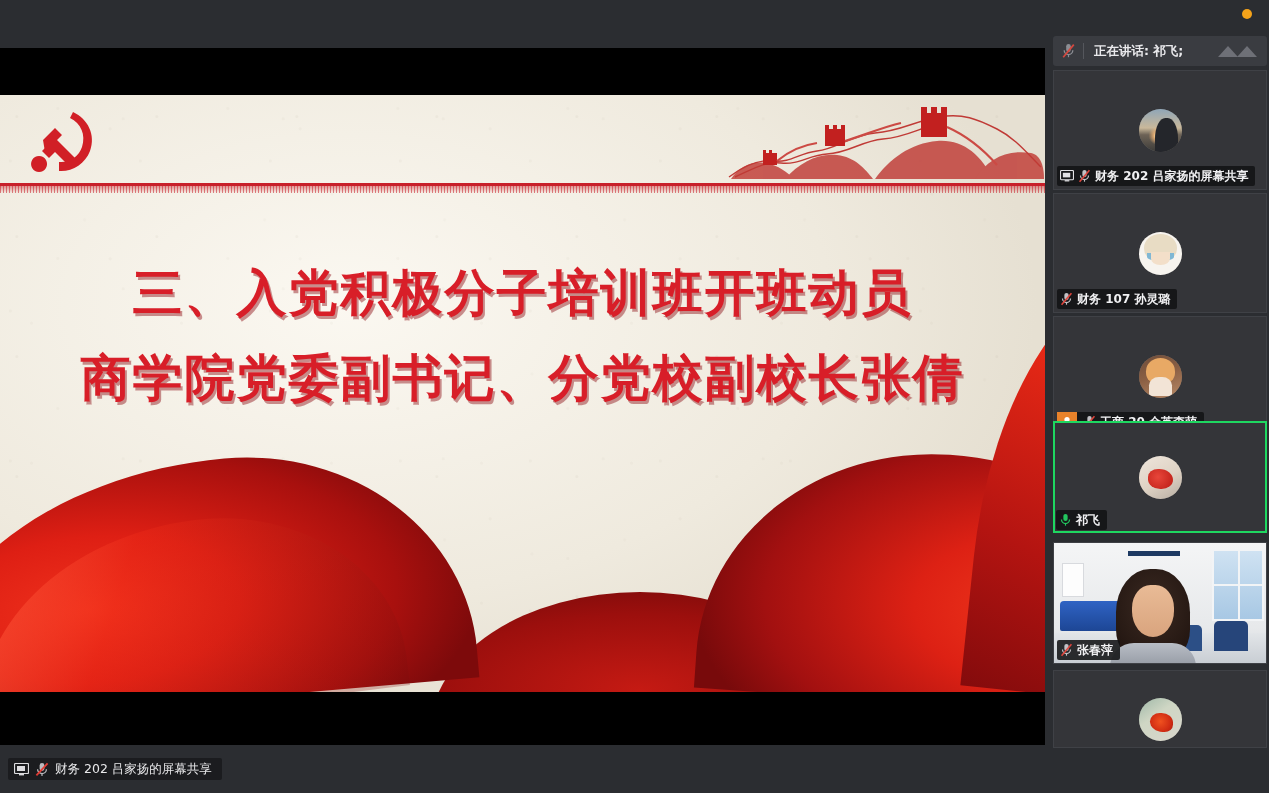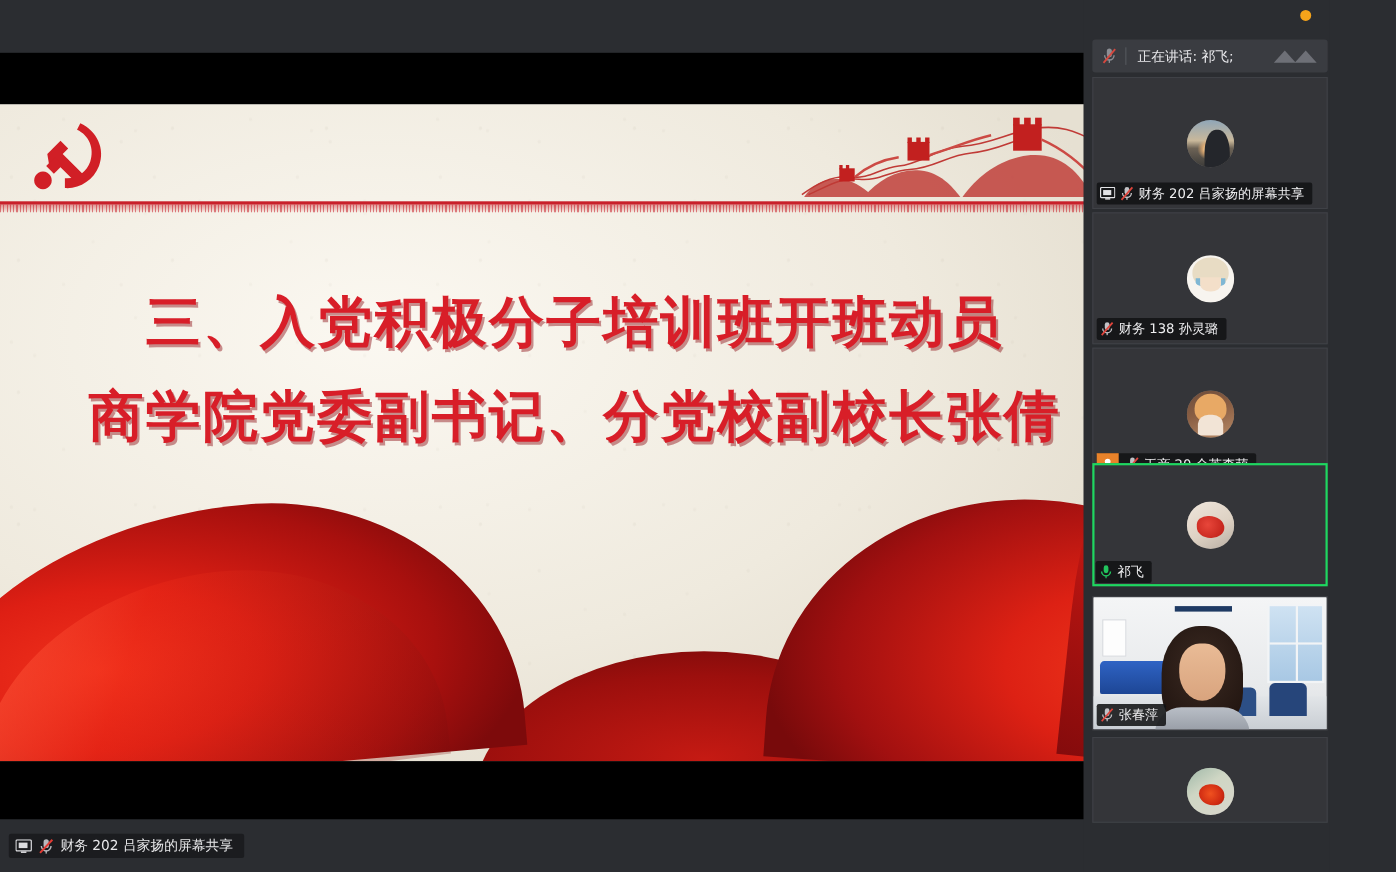--- a/index.html
+++ b/index.html
@@ -134,23 +134,24 @@
     height:22px; padding:0 10px 0 6px;
     background:#1b1c1f; border-radius:2px;
   }
   #share-status-badge .lbl {
     color:#e8e8ea; font-size:12.5px; white-space:nowrap;
     font-family:"DejaVu Sans", sans-serif;
   }
 
   
   #participants-panel {
-    position:absolute; left:985px; top:0;
+    position:absolute; left:1045px; top:0;
     width:224px; height:793px;
     background:#2b2d31;
+    font-weight:bold;
   }
   #panel-top-dot {
     position:absolute; right:17px; top:9px;
     width:10px; height:10px; border-radius:50%;
     background:#f5a31a;
   }
   #speaking-bar {
     position:absolute; left:8px; top:36px;
     width:214px; height:30px;
     background:#3a3c41; border-radius:3px;
@@ -422,21 +423,21 @@
       <div class="tile-avatar">
         <span class="av-anime1"></span>
       </div>
       <div class="tile-badge">
         <svg width="13" height="14" viewBox="0 0 13 15">
           <rect x="4.2" y="1" width="4.6" height="7.6" rx="2.3" fill="#c2c2c6"></rect>
           <path d="M2.2 7 a4.3 4.3 0 0 0 8.6 0" fill="none" stroke="#c2c2c6" stroke-width="1.3"></path>
           <rect x="5.9" y="10.6" width="1.2" height="3" fill="#c2c2c6"></rect>
           <line x1="1.2" y1="13.6" x2="11.8" y2="1.4" stroke="#e0453c" stroke-width="1.7"></line>
         </svg>
-        <span class="lbl">财务 138 孙灵璐</span>
+        <span class="lbl">财务 107 孙灵璐</span>
       </div>
     </div>
 
     <div class="tile" style="top:316px;">
       <div class="tile-avatar">
         <span class="av-anime2"></span>
       </div>
       <div class="tile-badge" style="padding-left:0;">
         <span class="host-chip">
           <svg width="12" height="13" viewBox="0 0 12 13">

